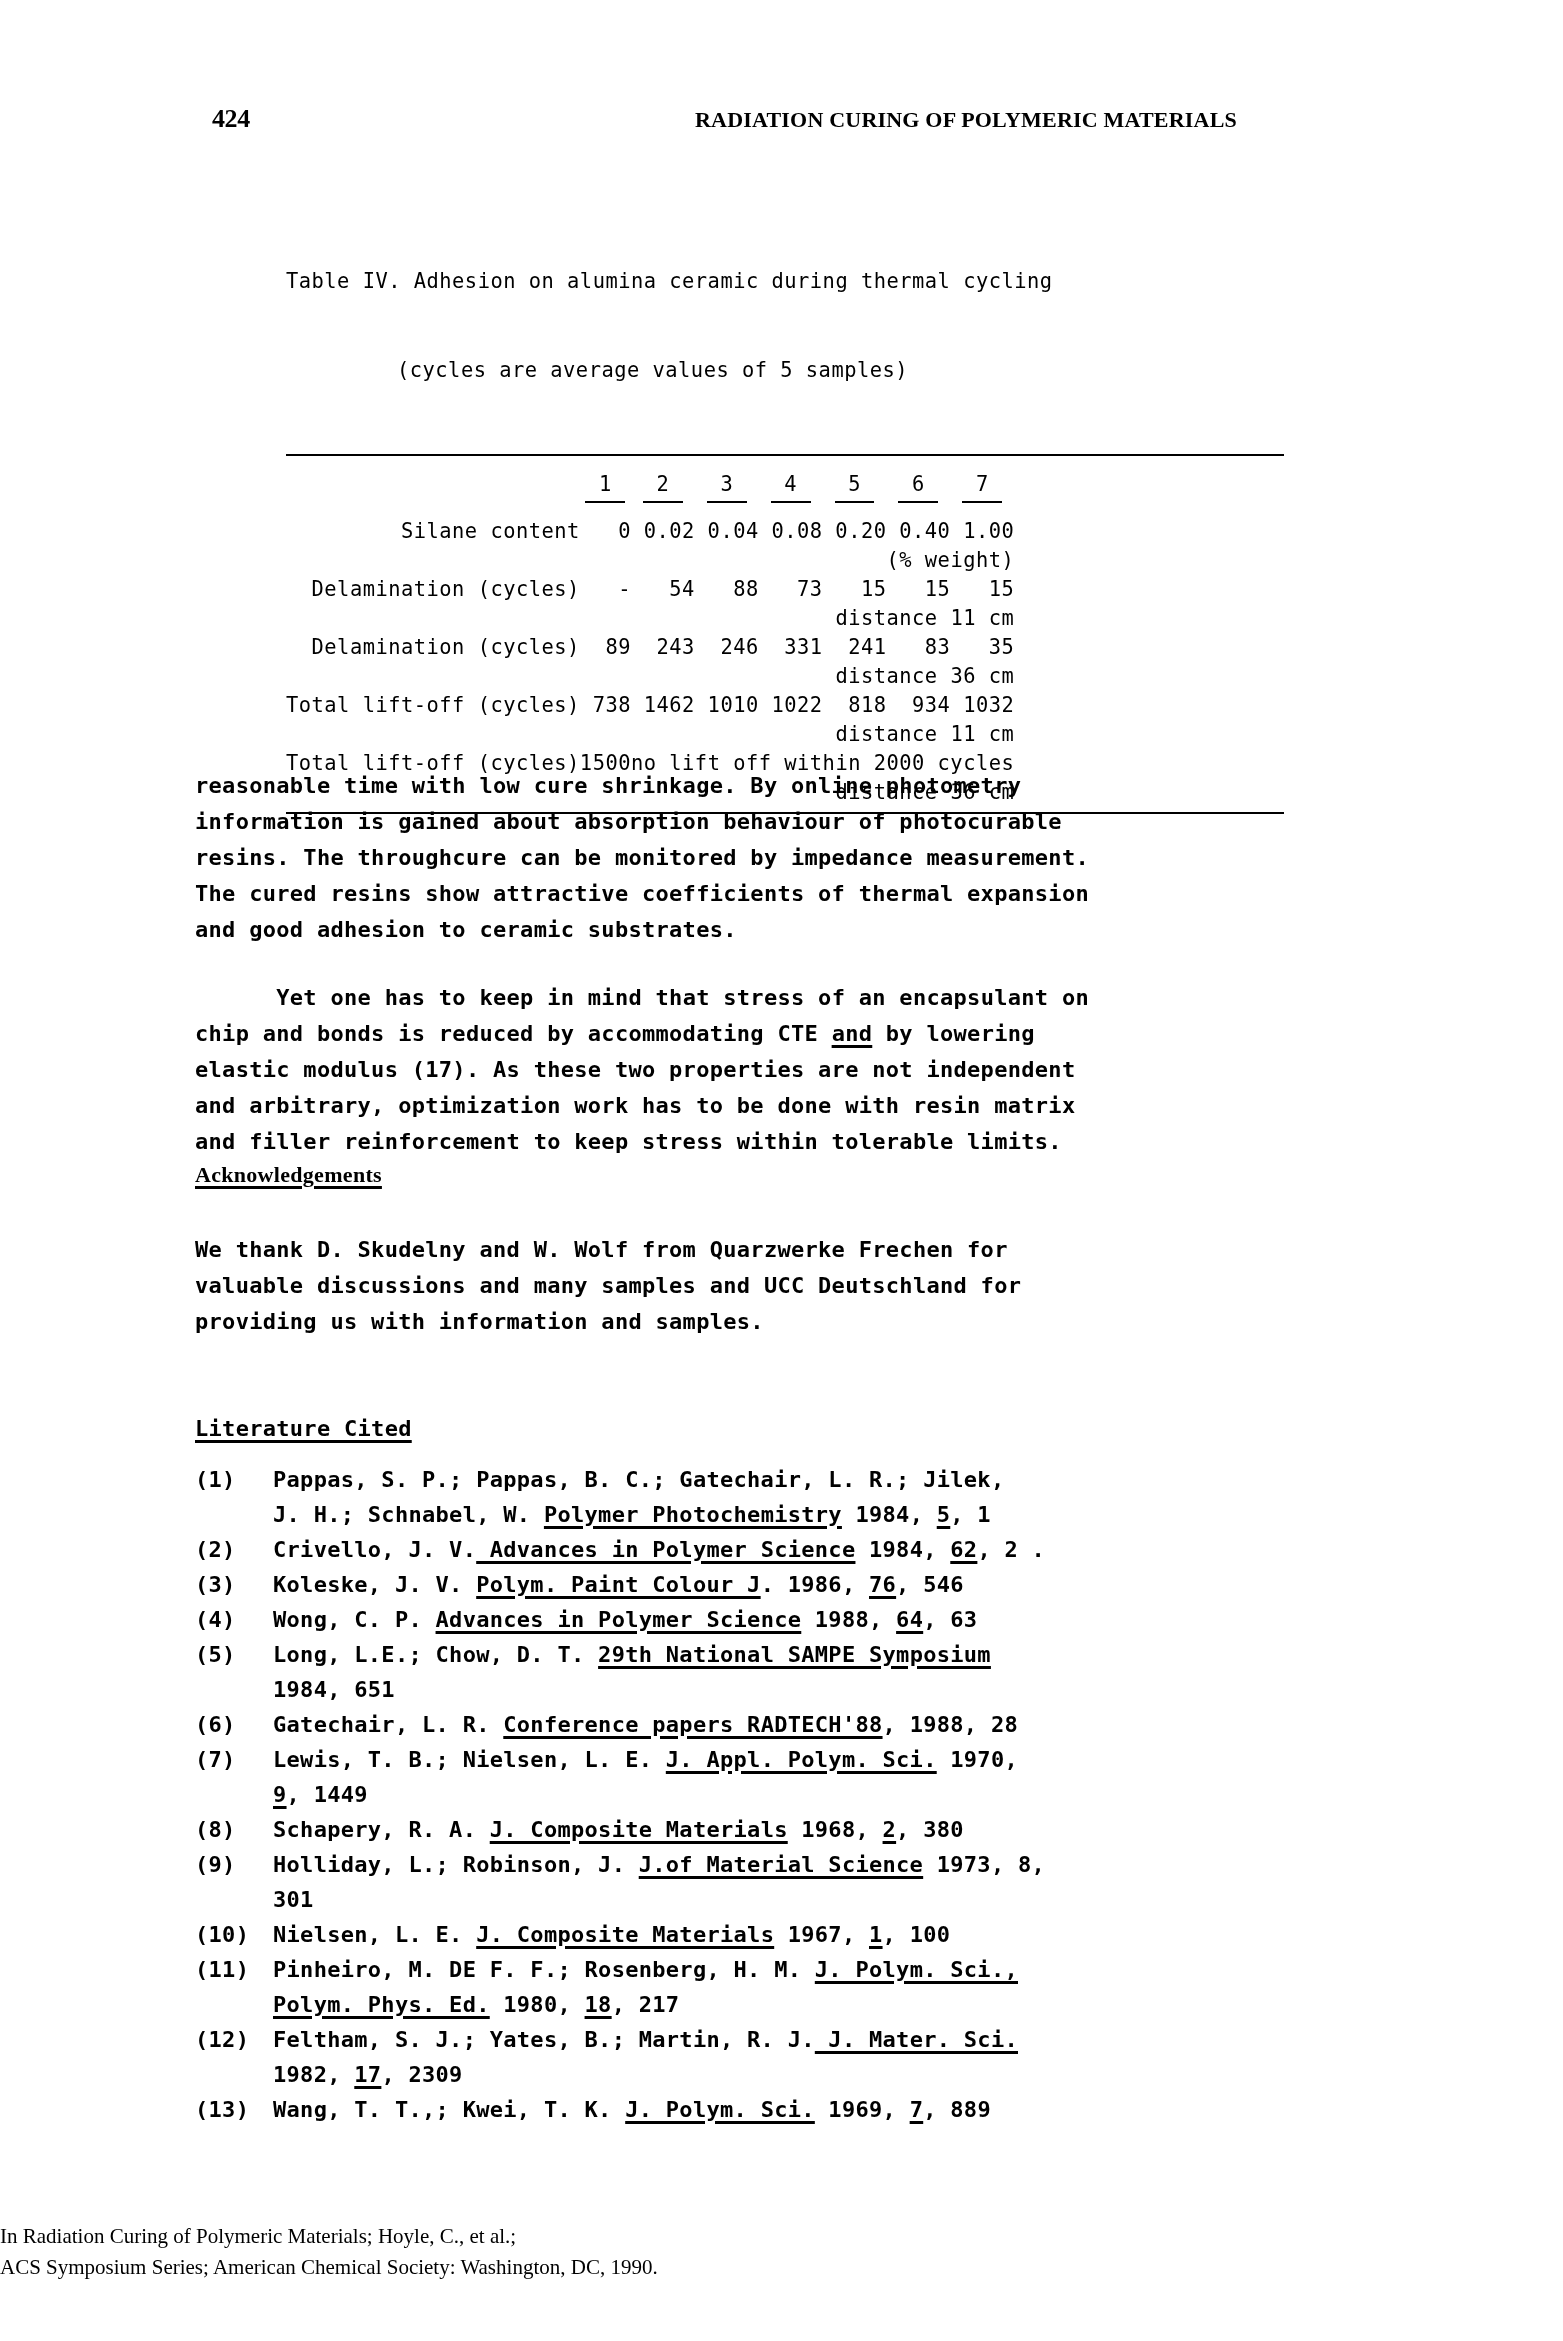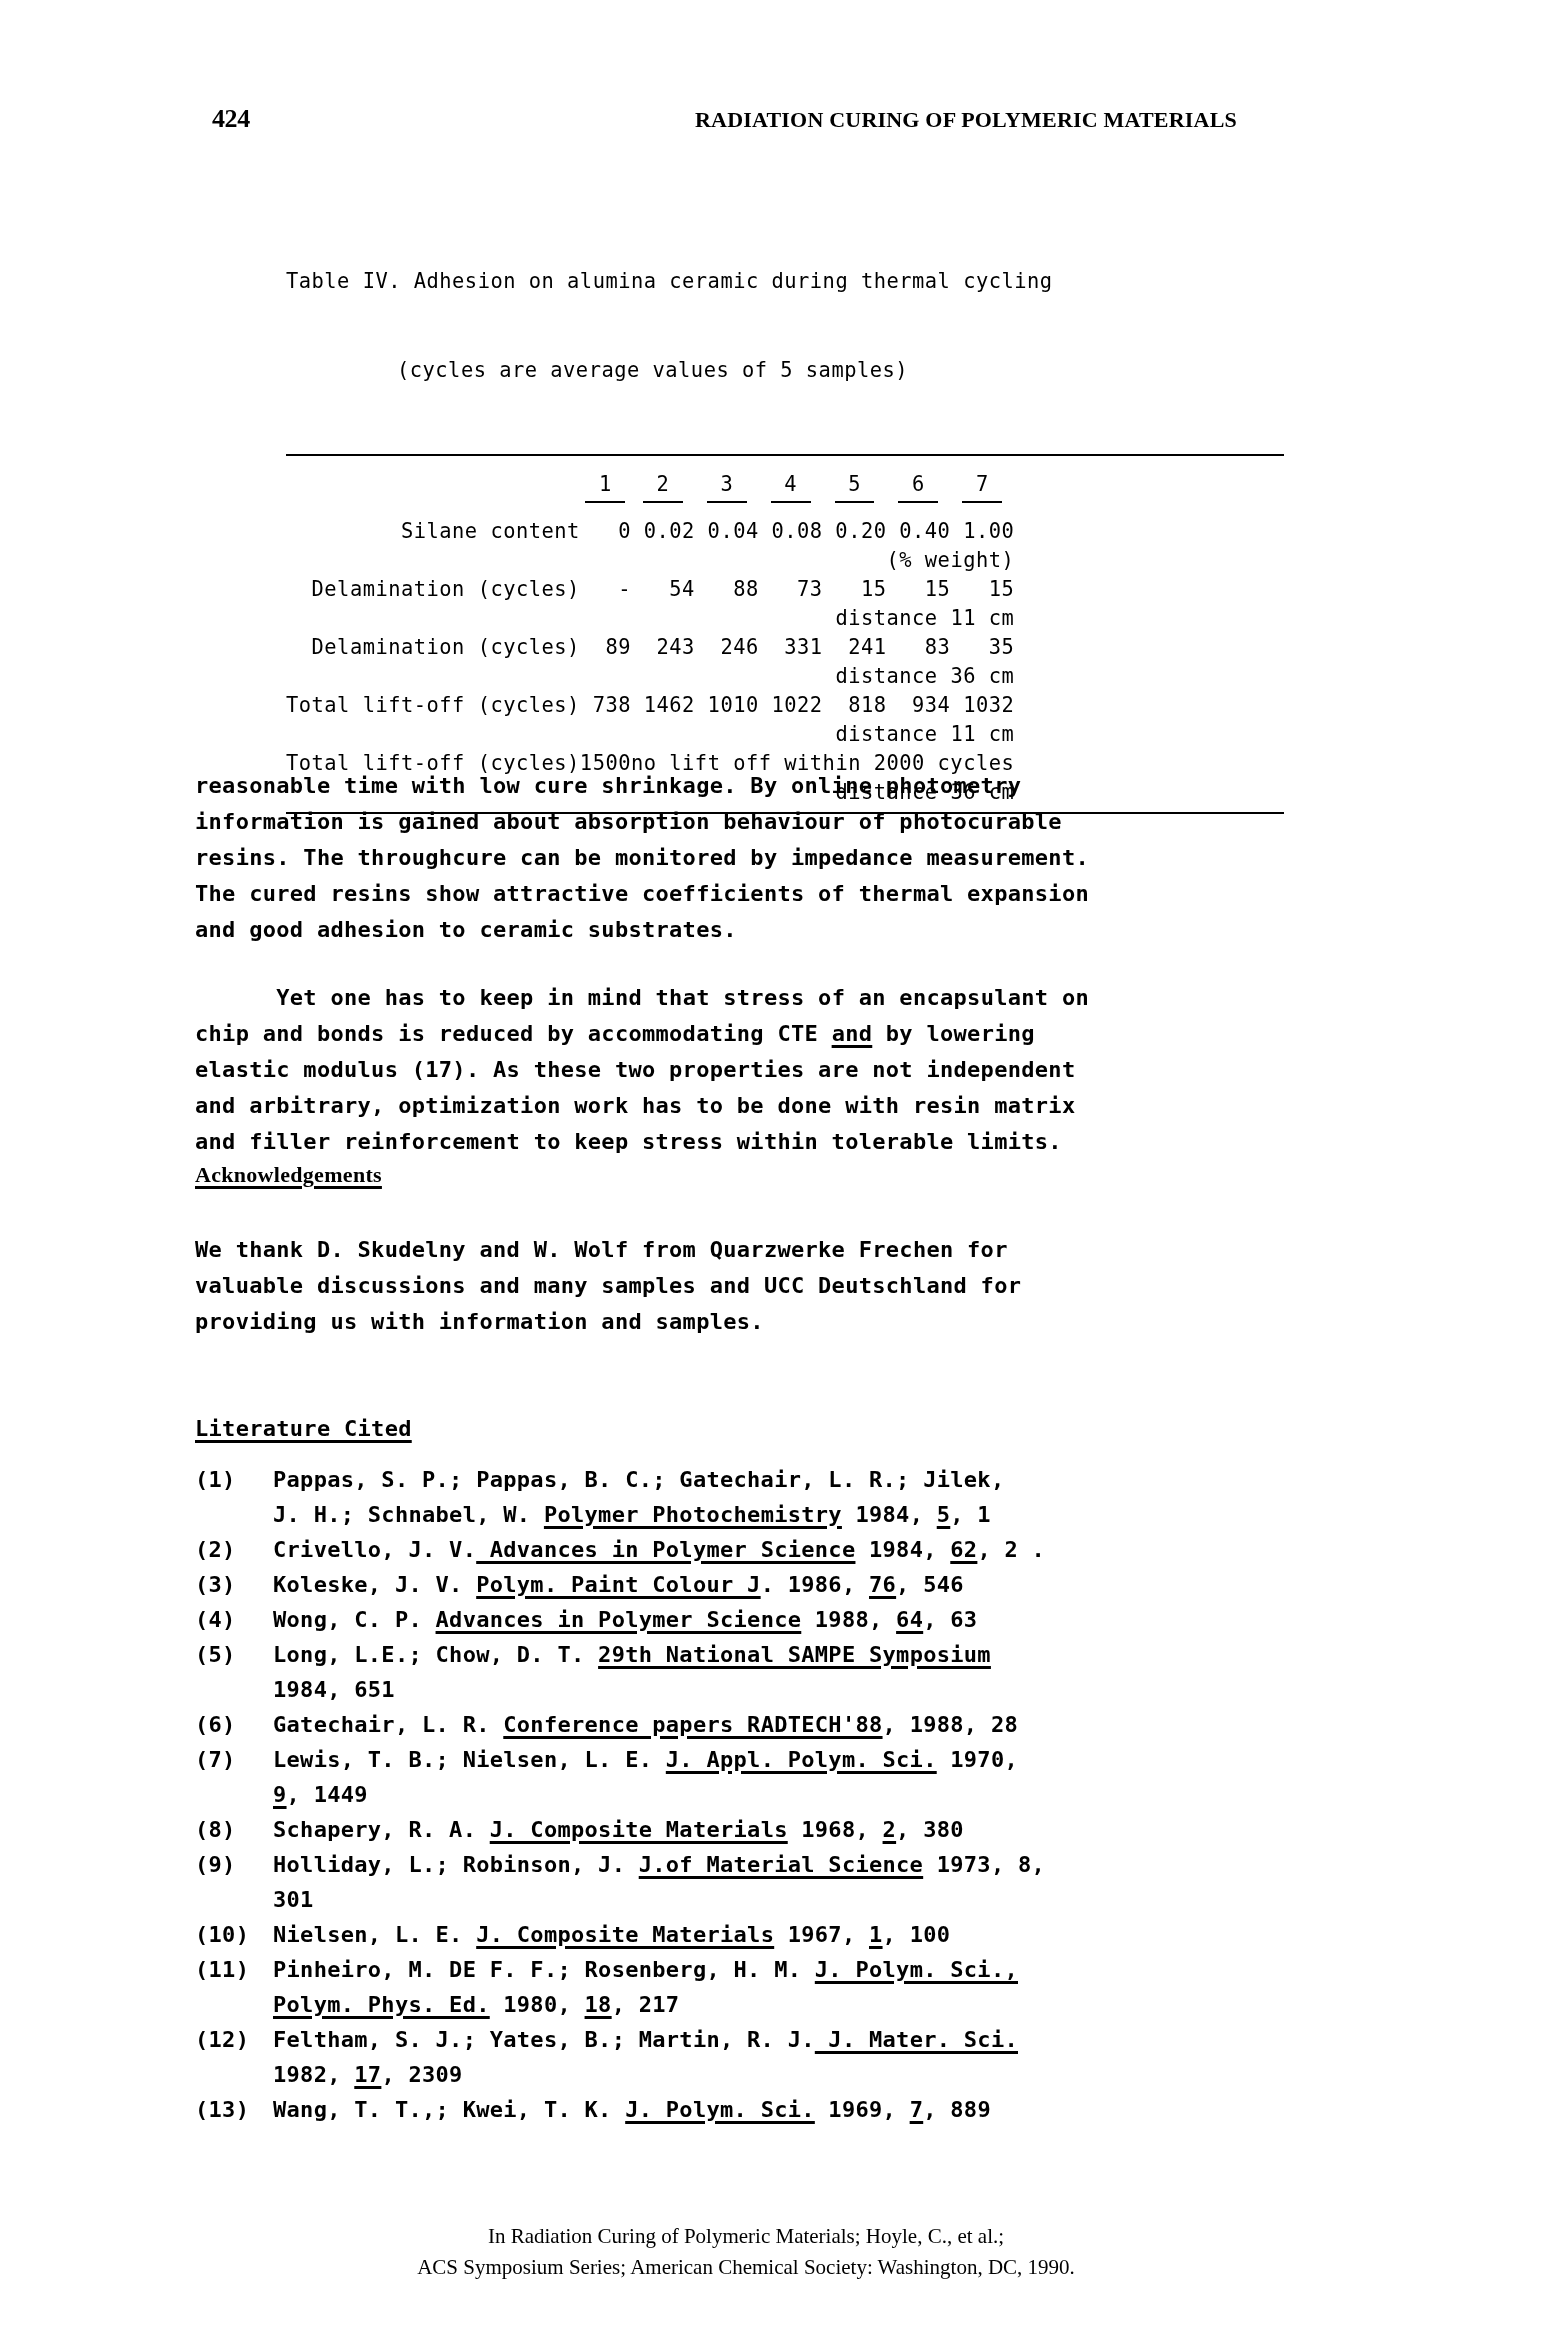--- a/index.html
+++ b/index.html
@@ -170,21 +170,21 @@
     text-underline-offset: 4.3px;
     text-decoration-thickness: 2.6px;
   }
 
   
   .footer {
     position: absolute;
     left: 0;
     top: 2221px;
     width: 1492px;
-    text-align: center;
+    text-align: left;
     font-family: "Liberation Serif", "DejaVu Serif", serif;
     font-size: 21px;
     line-height: 31px;
   }
 </style>
 </head>
 <body>
 
 <div class="running-head">
   <div class="page-number">424</div>

